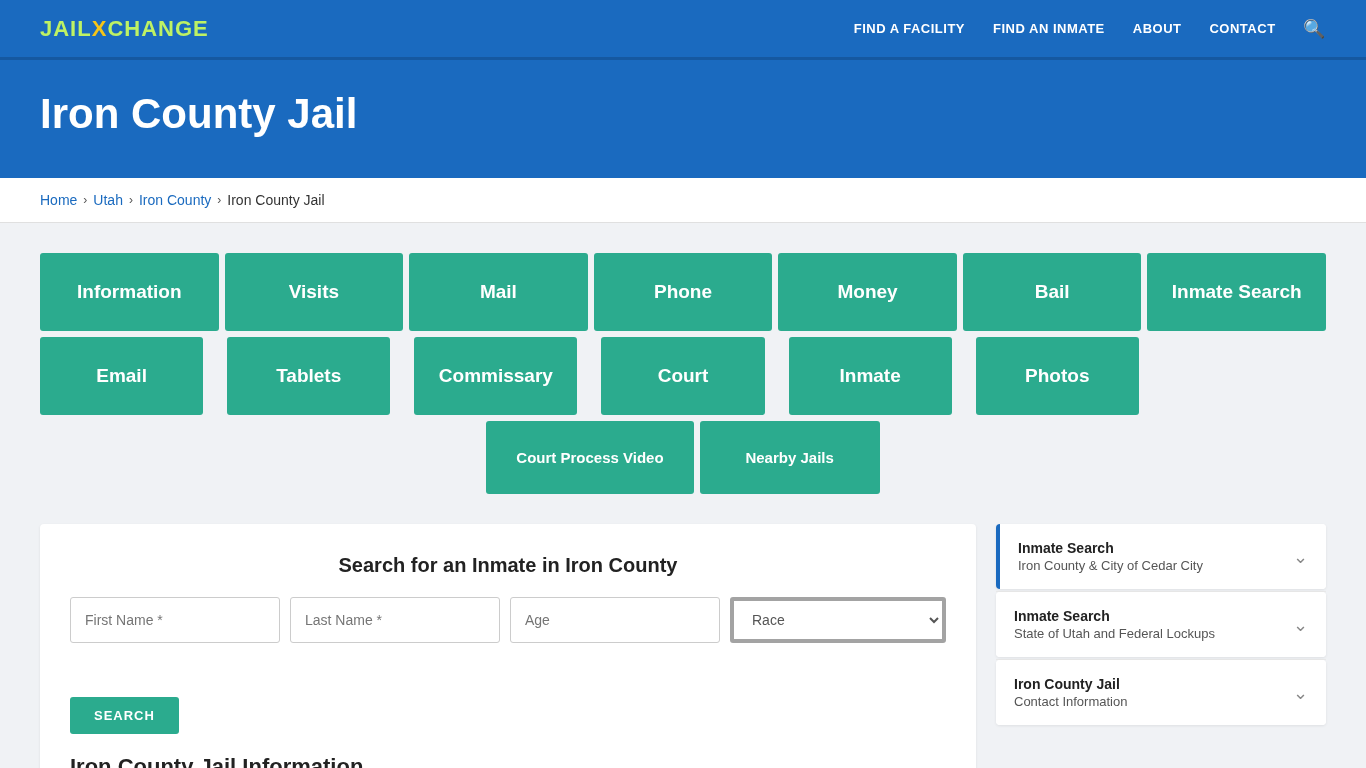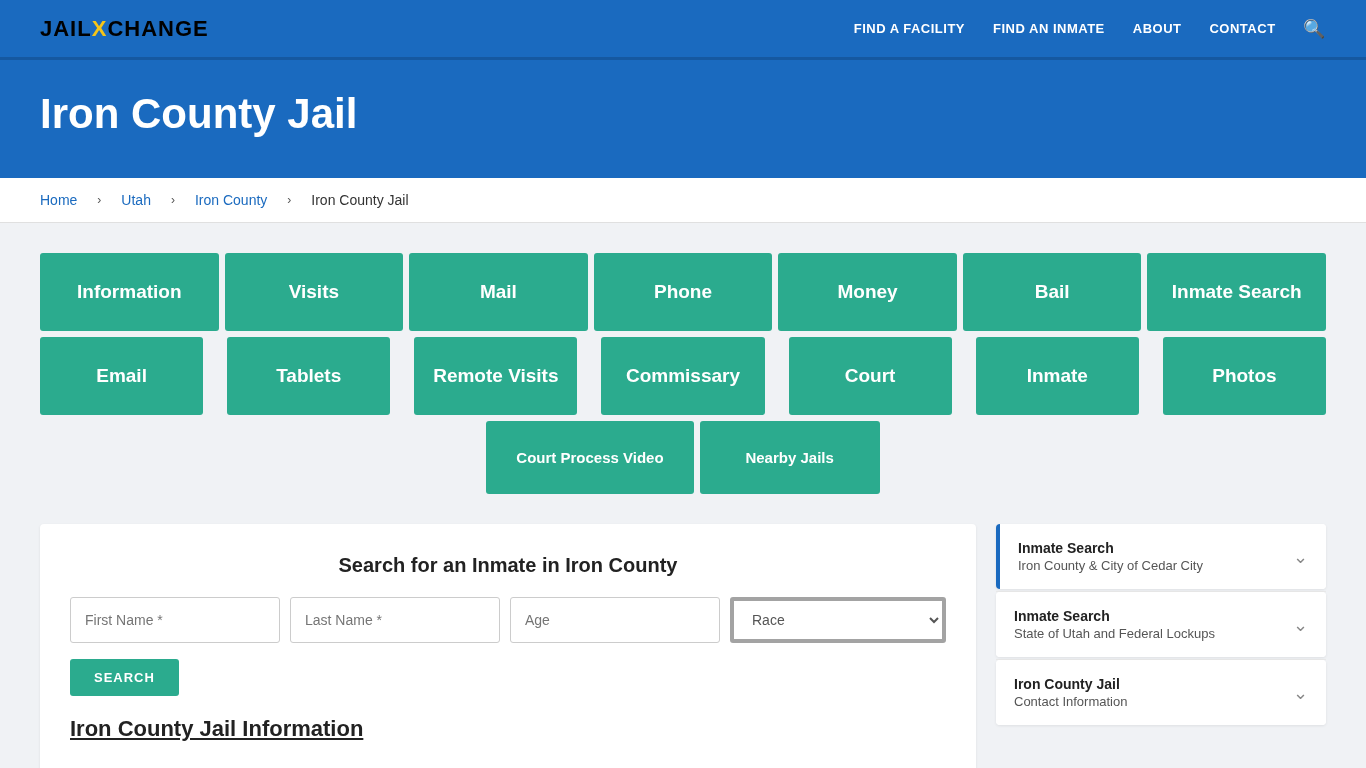--- a/index.html
+++ b/index.html
@@ -15,21 +15,21 @@
       justify-content: space-between;
       border-bottom: 3px solid #1558a0;
     }
     #logo {
       font-size: 22px;
       font-weight: 900;
       color: #fff;
       letter-spacing: 1px;
       text-transform: uppercase;
     }
-    #logo span { color: #000000; }
+    #logo span { color: #bef264; }
     #nav {
       display: flex;
       align-items: center;
       gap: 28px;
     }
     .nav-item {
       color: #fff;
       font-size: 13px;
       font-weight: 700;
       text-transform: uppercase;
@@ -55,21 +55,21 @@
 
     
     #breadcrumb-bar {
       background: #fff;
       padding: 14px 40px;
       border-bottom: 1px solid #e0e0e0;
     }
     #breadcrumb {
       display: flex;
       align-items: center;
-      gap: 20px;
+      gap: 6px;
       font-size: 14px;
     }
     .breadcrumb-link {
       color: #1a6abf;
       cursor: pointer;
       text-decoration: none;
     }
     .breadcrumb-sep {
       color: #555;
       font-size: 12px;
@@ -178,20 +178,21 @@
       background: #2bab8e;
       color: #fff;
       border: none;
       padding: 11px 24px;
       font-size: 13px;
       font-weight: 700;
       letter-spacing: 1px;
       text-transform: uppercase;
       border-radius: 3px;
       cursor: pointer;
+      margin-top: 38px;
     }
 
     #info-section {
       margin-top: 20px;
     }
     #info-title {
       font-size: 22px;
       font-weight: 800;
       color: #222;
       text-decoration: underline;
@@ -279,21 +280,20 @@
     <button class="grid-btn">Mail</button>
     <button class="grid-btn">Phone</button>
     <button class="grid-btn">Money</button>
     <button class="grid-btn">Bail</button>
     <button class="grid-btn">Inmate Search</button>
   </div>
 
   <div id="button-row2">
     <button class="grid-btn">Email</button>
     <button class="grid-btn">Tablets</button>
-    <button class="grid-btn">Remote Visits</button>
     <button class="grid-btn">Commissary</button>
     <button class="grid-btn">Court</button>
     <button class="grid-btn">Inmate</button>
     <button class="grid-btn">Photos</button>
   </div>
 
   <div id="button-row3">
     <button class="grid-btn-wide">Court Process Video</button>
     <button class="grid-btn-wide">Nearby Jails</button>
   </div>

